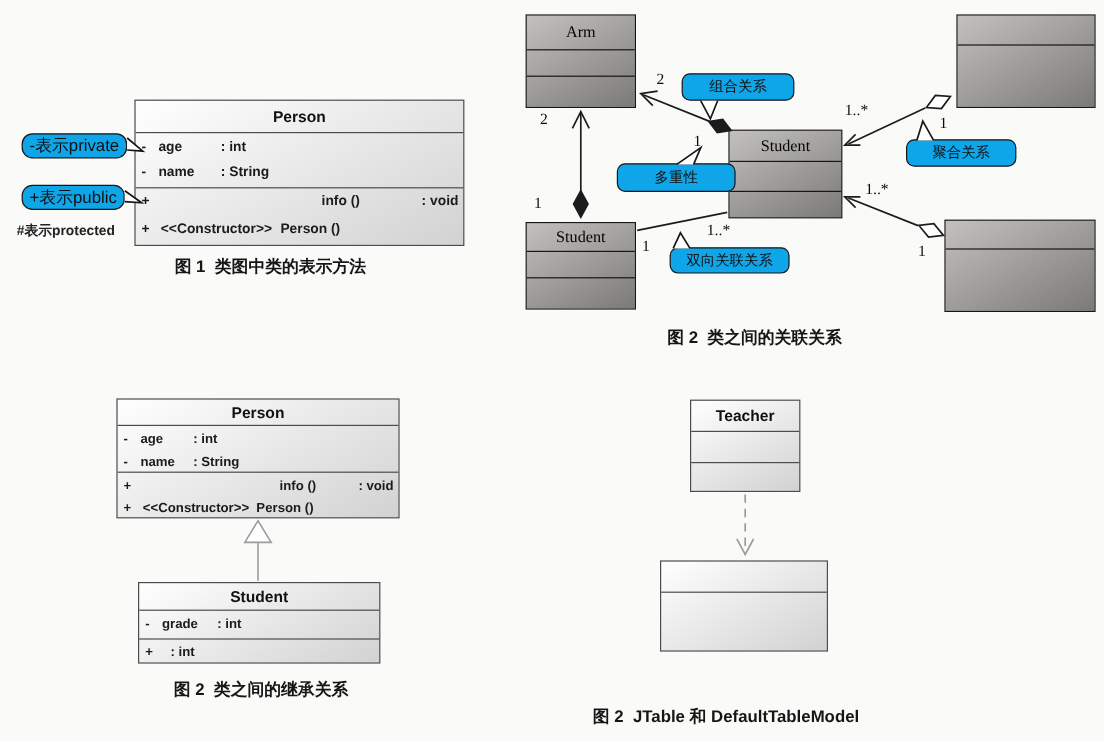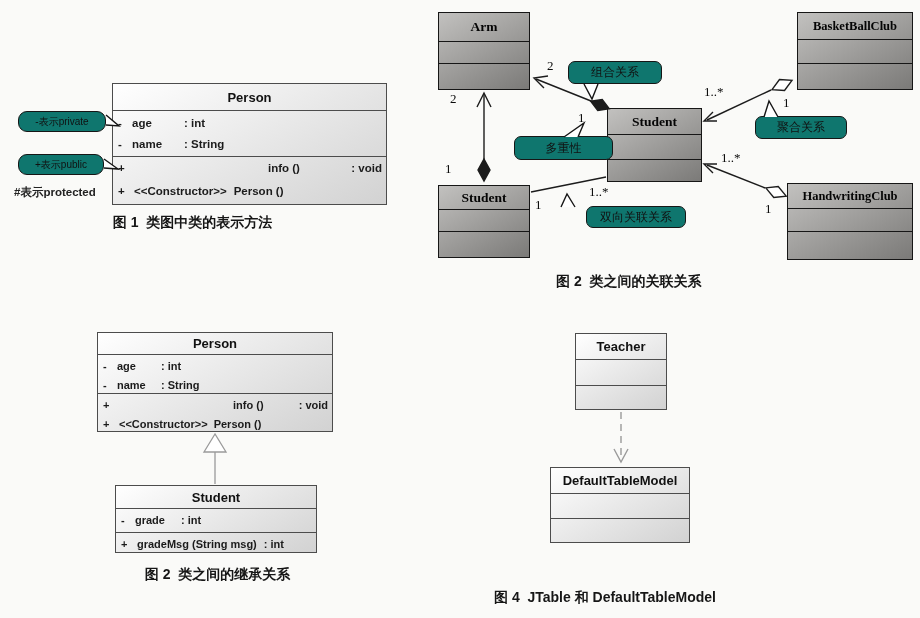--- a/index.html
+++ b/index.html
@@ -10,35 +10,35 @@
   
   .box{position:absolute;z-index:1;display:flex;flex-direction:column;box-sizing:border-box;
        border:1px solid #4c4c4c;background:linear-gradient(150deg,var(--light-from,#fff),var(--light-to,#d2d2d2))}
   .box.dark{border:1.5px solid #161616;background:linear-gradient(150deg,var(--dark-from,#bfbebc),var(--dark-to,#7b7a78))}
   .cmp{box-sizing:border-box;flex:none}
   .cmp.grow{flex:1}
   .cmp + .cmp{border-top:1px solid #4c4c4c}
   .dark .cmp + .cmp{border-top:1.3px solid #161616}
   .cmp-title{display:flex;align-items:center;justify-content:center;
              font-weight:700;font-size:13px;color:#111}
-  .dark .cmp-title{font-family:"Liberation Serif",serif;font-weight:700;font-size:13.5px;color:#050505}
+  .dark .cmp-title{font-family:"Liberation Serif",serif;font-weight:400;font-size:13.5px;color:#050505}
 
   
   .row{display:flex;align-items:baseline;font-weight:700;color:#1b1b1b;padding-left:5px;white-space:nowrap}
   .f1 .row{font-size:11.5px;line-height:21px}
   .f1 .mrow{line-height:23px}
   .f3 .row{font-size:11px;line-height:19px}
   .vis{width:14px;flex:none}
   .pad-t{padding-top:2px}
 
   
-  .co{position:absolute;z-index:4;box-sizing:border-box;background:#0f766e;border:1.5px solid #161616;
+  .co{position:absolute;z-index:4;box-sizing:border-box;background:#0ea5e9;border:1.5px solid #161616;
       border-radius:7px;display:flex;align-items:center;justify-content:center;
       font-size:12px;color:#111;white-space:nowrap}
-  .co.small{font-size:10px;border-radius:9px}
+  .co.small{font-size:14px;border-radius:9px}
 
   .note{position:absolute;z-index:4;font-size:11.5px;font-weight:600;color:#222;white-space:nowrap}
   .mult{position:absolute;z-index:6;font-family:"Liberation Serif",serif;font-size:13px;color:#0a0a0a;white-space:nowrap}
   .cap{position:absolute;z-index:3;font-weight:700;font-size:14px;color:#161616;white-space:pre}
 </style>
 </head>
 <body>
 
 <div class="page">
 
@@ -67,54 +67,52 @@
           <span class="vis">+</span>
           <span style="margin-left:2px">&lt;&lt;Constructor&gt;&gt;</span>
           <span style="margin-left:7px">Person ()</span>
         </div>
       </div>
     </div>
 
     <div class="co small" style="left:18px;top:111px;width:88px;height:21px">-表示private</div>
     <div class="co small" style="left:18px;top:154px;width:86px;height:21px">+表示public</div>
     <div class="note" style="left:14px;top:185px">#表示protected</div>
-    <div class="cap" style="left:80px;top:214px;width:225px;text-align:center">图 1  类图中类的表示方法</div>
+    <div class="cap" style="left:80px;top:214px;width:225px;text-align:right">图 1  类图中类的表示方法</div>
   </div>
 
   <div>
     <div class="box dark" style="left:438px;top:12px;width:92px;height:78px">
       <div class="cmp cmp-title" style="height:28px">Arm</div>
       <div class="cmp" style="height:22px"></div>
       <div class="cmp grow"></div>
     </div>
     <div class="box dark" style="left:797px;top:12px;width:116px;height:78px">
-      <div class="cmp cmp-title" style="height:26px;font-size:12.5px">BasketBallClub</div>
       <div class="cmp" style="height:24px"></div>
       <div class="cmp grow"></div>
     </div>
     <div class="box dark" style="left:607px;top:108px;width:95px;height:74px">
       <div class="cmp cmp-title" style="height:25px">Student</div>
       <div class="cmp" style="height:25px"></div>
       <div class="cmp grow"></div>
     </div>
     <div class="box dark" style="left:438px;top:185px;width:92px;height:73px">
       <div class="cmp cmp-title" style="height:23px">Student</div>
       <div class="cmp" style="height:22px"></div>
       <div class="cmp grow"></div>
     </div>
     <div class="box dark" style="left:787px;top:183px;width:126px;height:77px">
-      <div class="cmp cmp-title" style="height:24px;font-size:12.5px">HandwritingClub</div>
       <div class="cmp" style="height:23px"></div>
       <div class="cmp grow"></div>
     </div>
 
     <div class="co" style="left:568px;top:61px;width:94px;height:23px">组合关系</div>
     <div class="co" style="left:514px;top:136px;width:99px;height:24px">多重性</div>
     <div class="co" style="left:755px;top:116px;width:92px;height:23px">聚合关系</div>
-    <div class="co" style="left:586px;top:206px;width:100px;height:22px">双向关联关系</div>
+    <div class="co" style="left:558px;top:206px;width:100px;height:22px">双向关联关系</div>
 
     <div class="mult" style="left:547px;top:58px">2</div>
     <div class="mult" style="left:578px;top:110px">1</div>
     <div class="mult" style="left:450px;top:91px">2</div>
     <div class="mult" style="left:445px;top:161px">1</div>
     <div class="mult" style="left:704px;top:84px">1..*</div>
     <div class="mult" style="left:783px;top:95px">1</div>
     <div class="mult" style="left:721px;top:150px">1..*</div>
     <div class="mult" style="left:765px;top:201px">1</div>
     <div class="mult" style="left:535px;top:197px">1</div>
@@ -157,42 +155,40 @@
       <div class="cmp" style="height:24px">
         <div class="row pad-t">
           <span class="vis">-</span>
           <span style="width:46px">grade</span>
           <span>: int</span>
         </div>
       </div>
       <div class="cmp grow">
         <div class="row pad-t">
           <span class="vis">+</span>
-          <span style="margin-left:2px">gradeMsg (String msg)</span>
           <span style="margin-left:7px">: int</span>
         </div>
       </div>
     </div>
 
     <div class="cap" style="left:105px;top:566px;width:225px;text-align:center">图 2  类之间的继承关系</div>
   </div>
 
   <div>
     <div class="box" style="left:575px;top:333px;width:92px;height:77px">
       <div class="cmp cmp-title" style="height:25px">Teacher</div>
       <div class="cmp" style="height:26px"></div>
       <div class="cmp grow"></div>
     </div>
     <div class="box" style="left:550px;top:467px;width:140px;height:76px">
-      <div class="cmp cmp-title" style="height:25px">DefaultTableModel</div>
       <div class="cmp" style="height:25px"></div>
       <div class="cmp grow"></div>
     </div>
     <div class="cap" style="left:494px;top:557px">
-      <div>图 4  JTable 和 DefaultTableModel</div>
+      <div>图 2  JTable 和 DefaultTableModel</div>
       
     </div>
   </div>
 
   <svg class="overlay" width="920" height="618" viewBox="0 0 920 618">
     <g stroke="#1c1c1c" stroke-width="1.4" fill="none">
 
       <line x1="484" y1="94" x2="484" y2="163"></line>
       <polyline points="477,107 484,93 491,107"></polyline>
       <polygon points="484,159 490,170 484,181 478,170" fill="#1c1c1c"></polygon>

